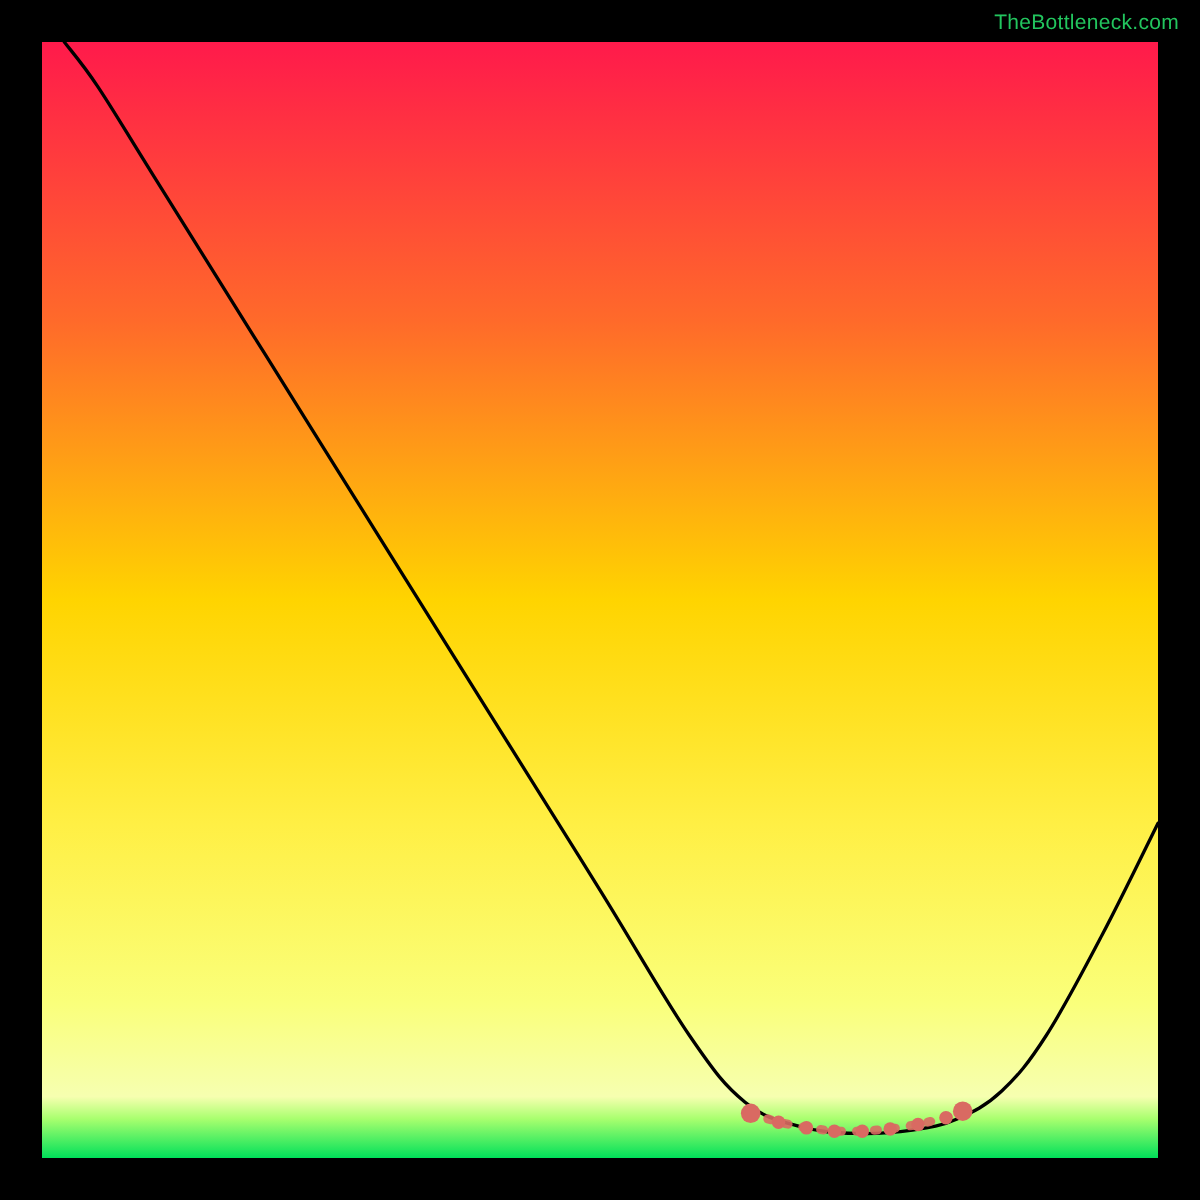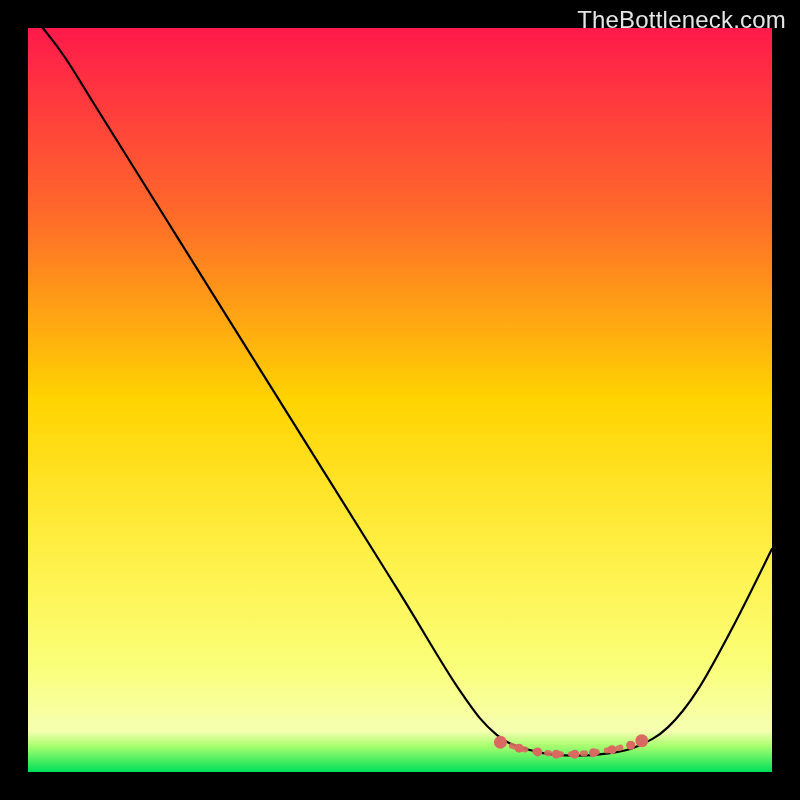--- a/index.html
+++ b/index.html
@@ -8,23 +8,23 @@
     width: 800px;
     height: 800px;
     background: #000;
     position: relative;
   }
   .watermark {
     position: absolute;
     top: 6px;
     right: 14px;
     font-family: Arial, Helvetica, sans-serif;
-    font-size: 24px;
+    font-size: 14px;
     font-weight: 500;
-    color: #e5e5e5;
+    color: #22c55e;
     letter-spacing: 0.2px;
     z-index: 10;
   }
   .plot {
     position: absolute;
     left: 28px;
     top: 28px;
     width: 744px;
     height: 744px;
   }

